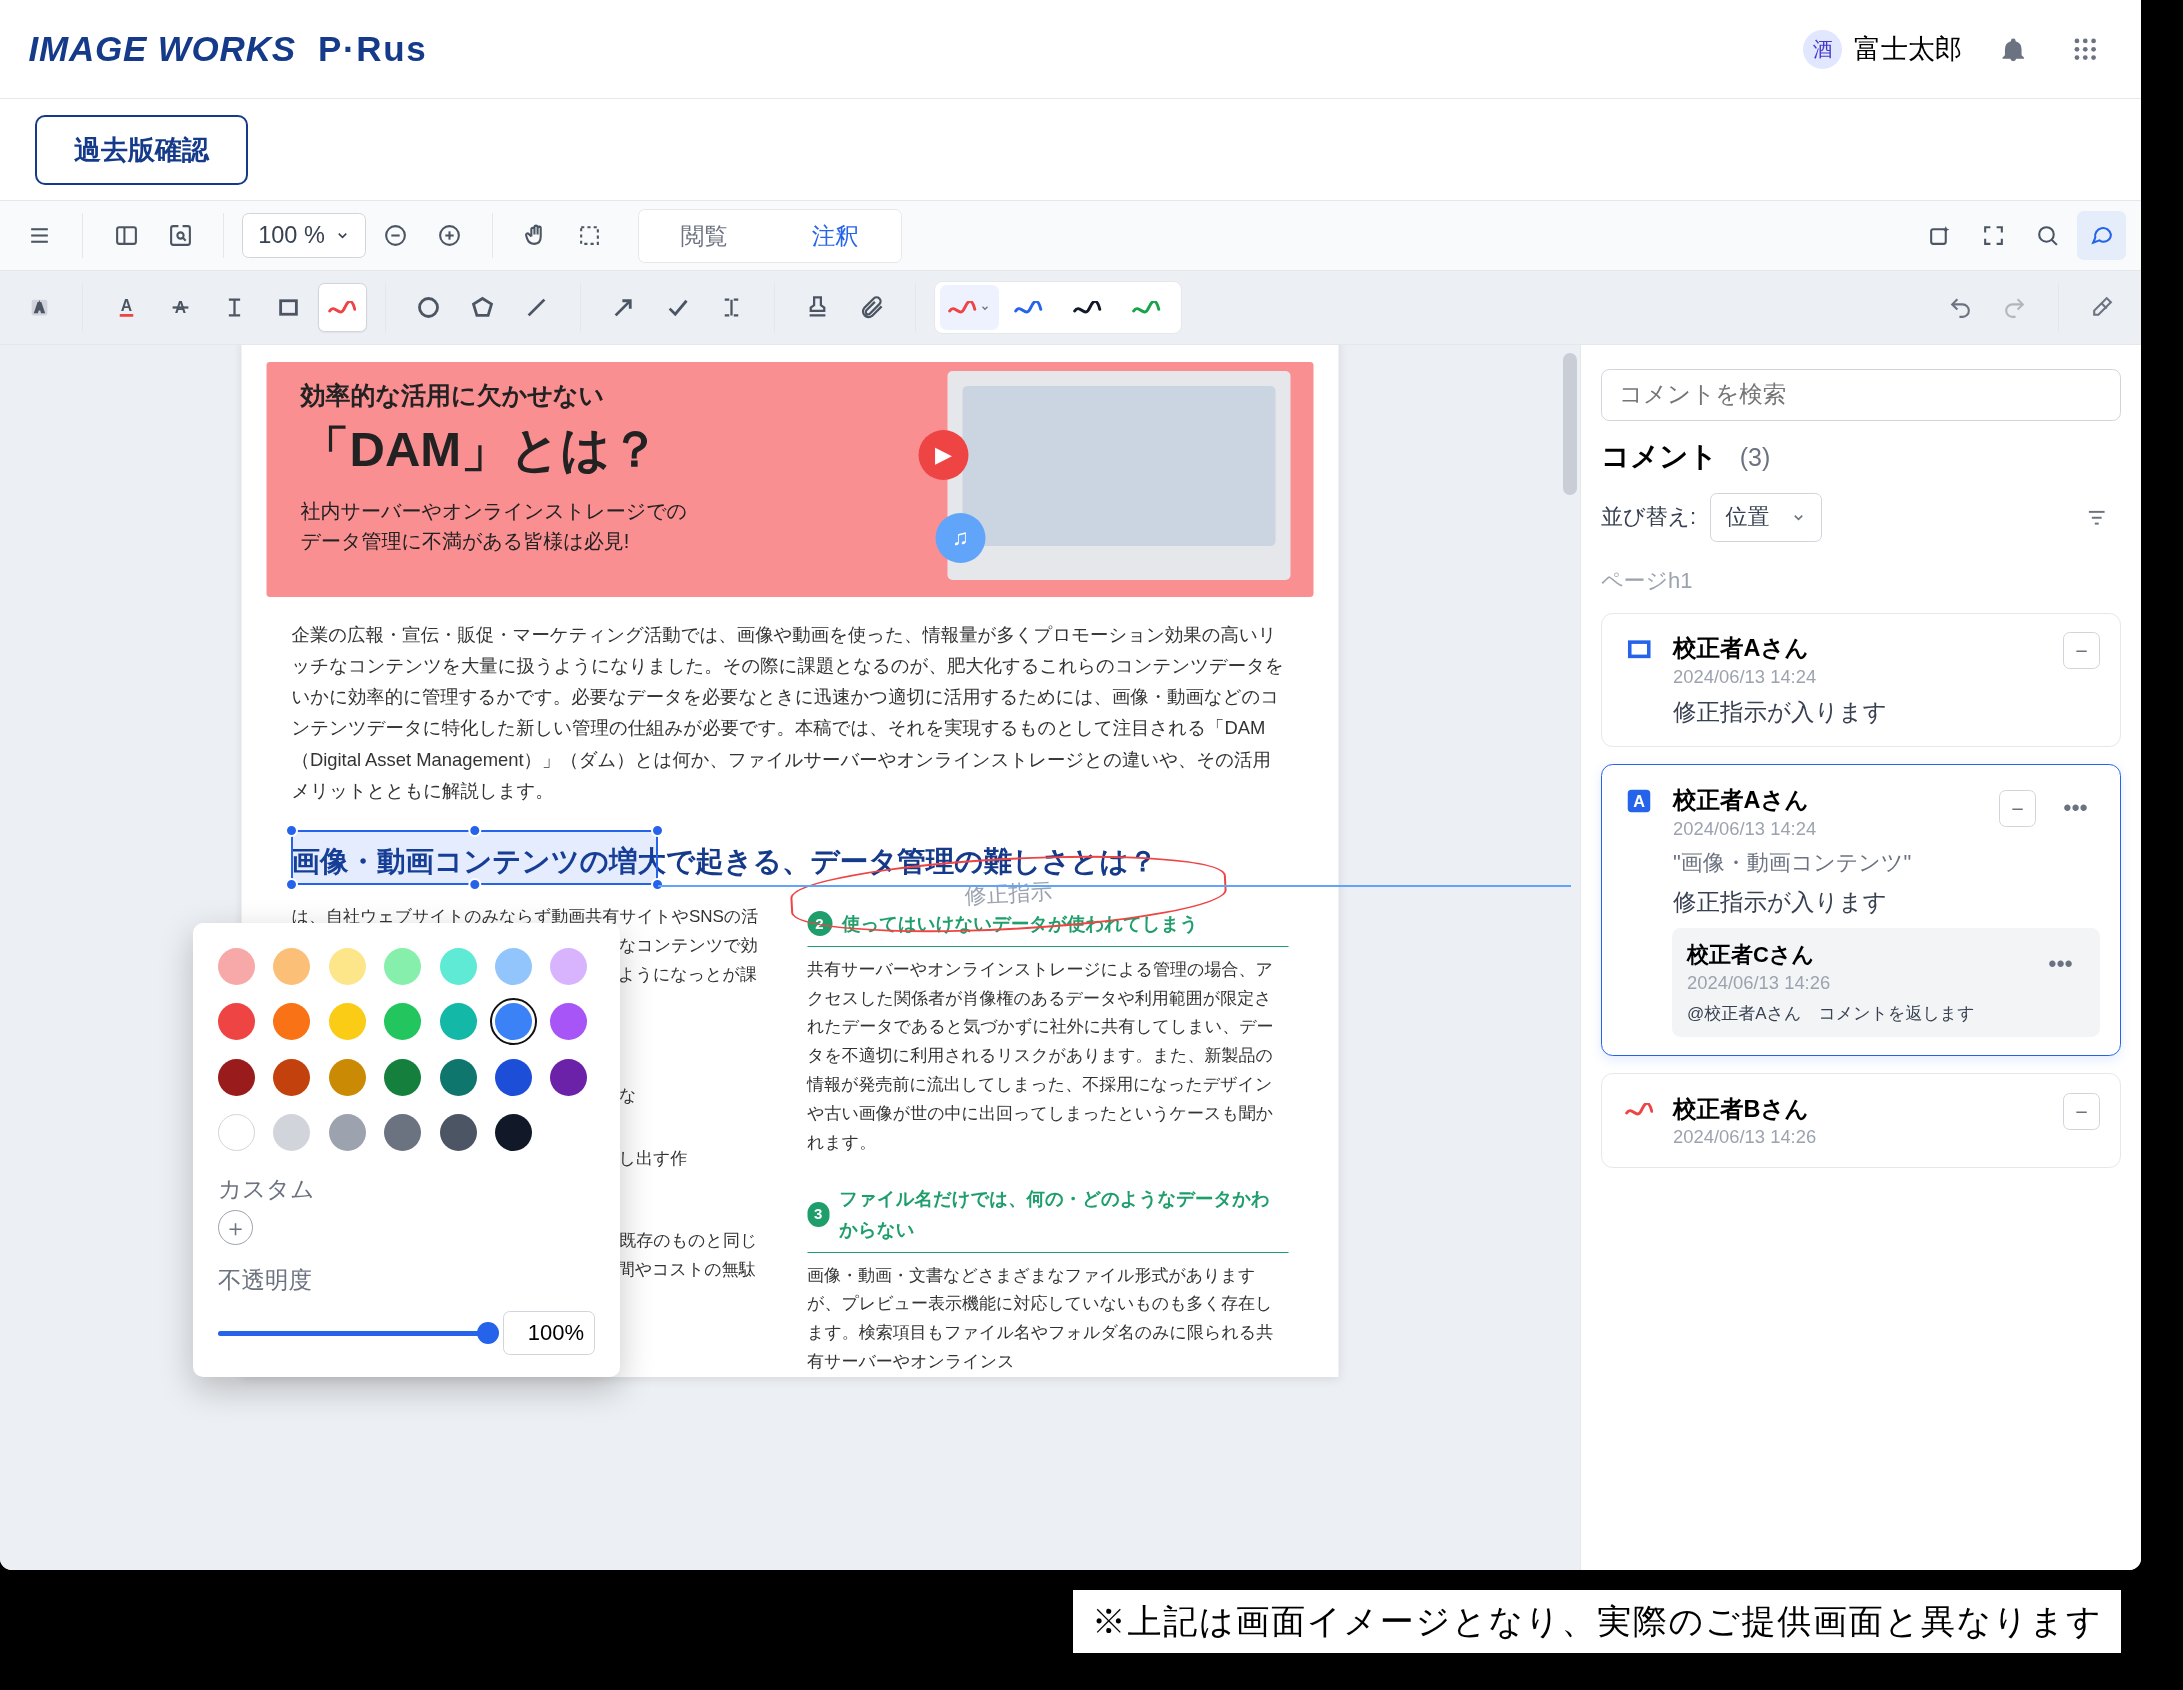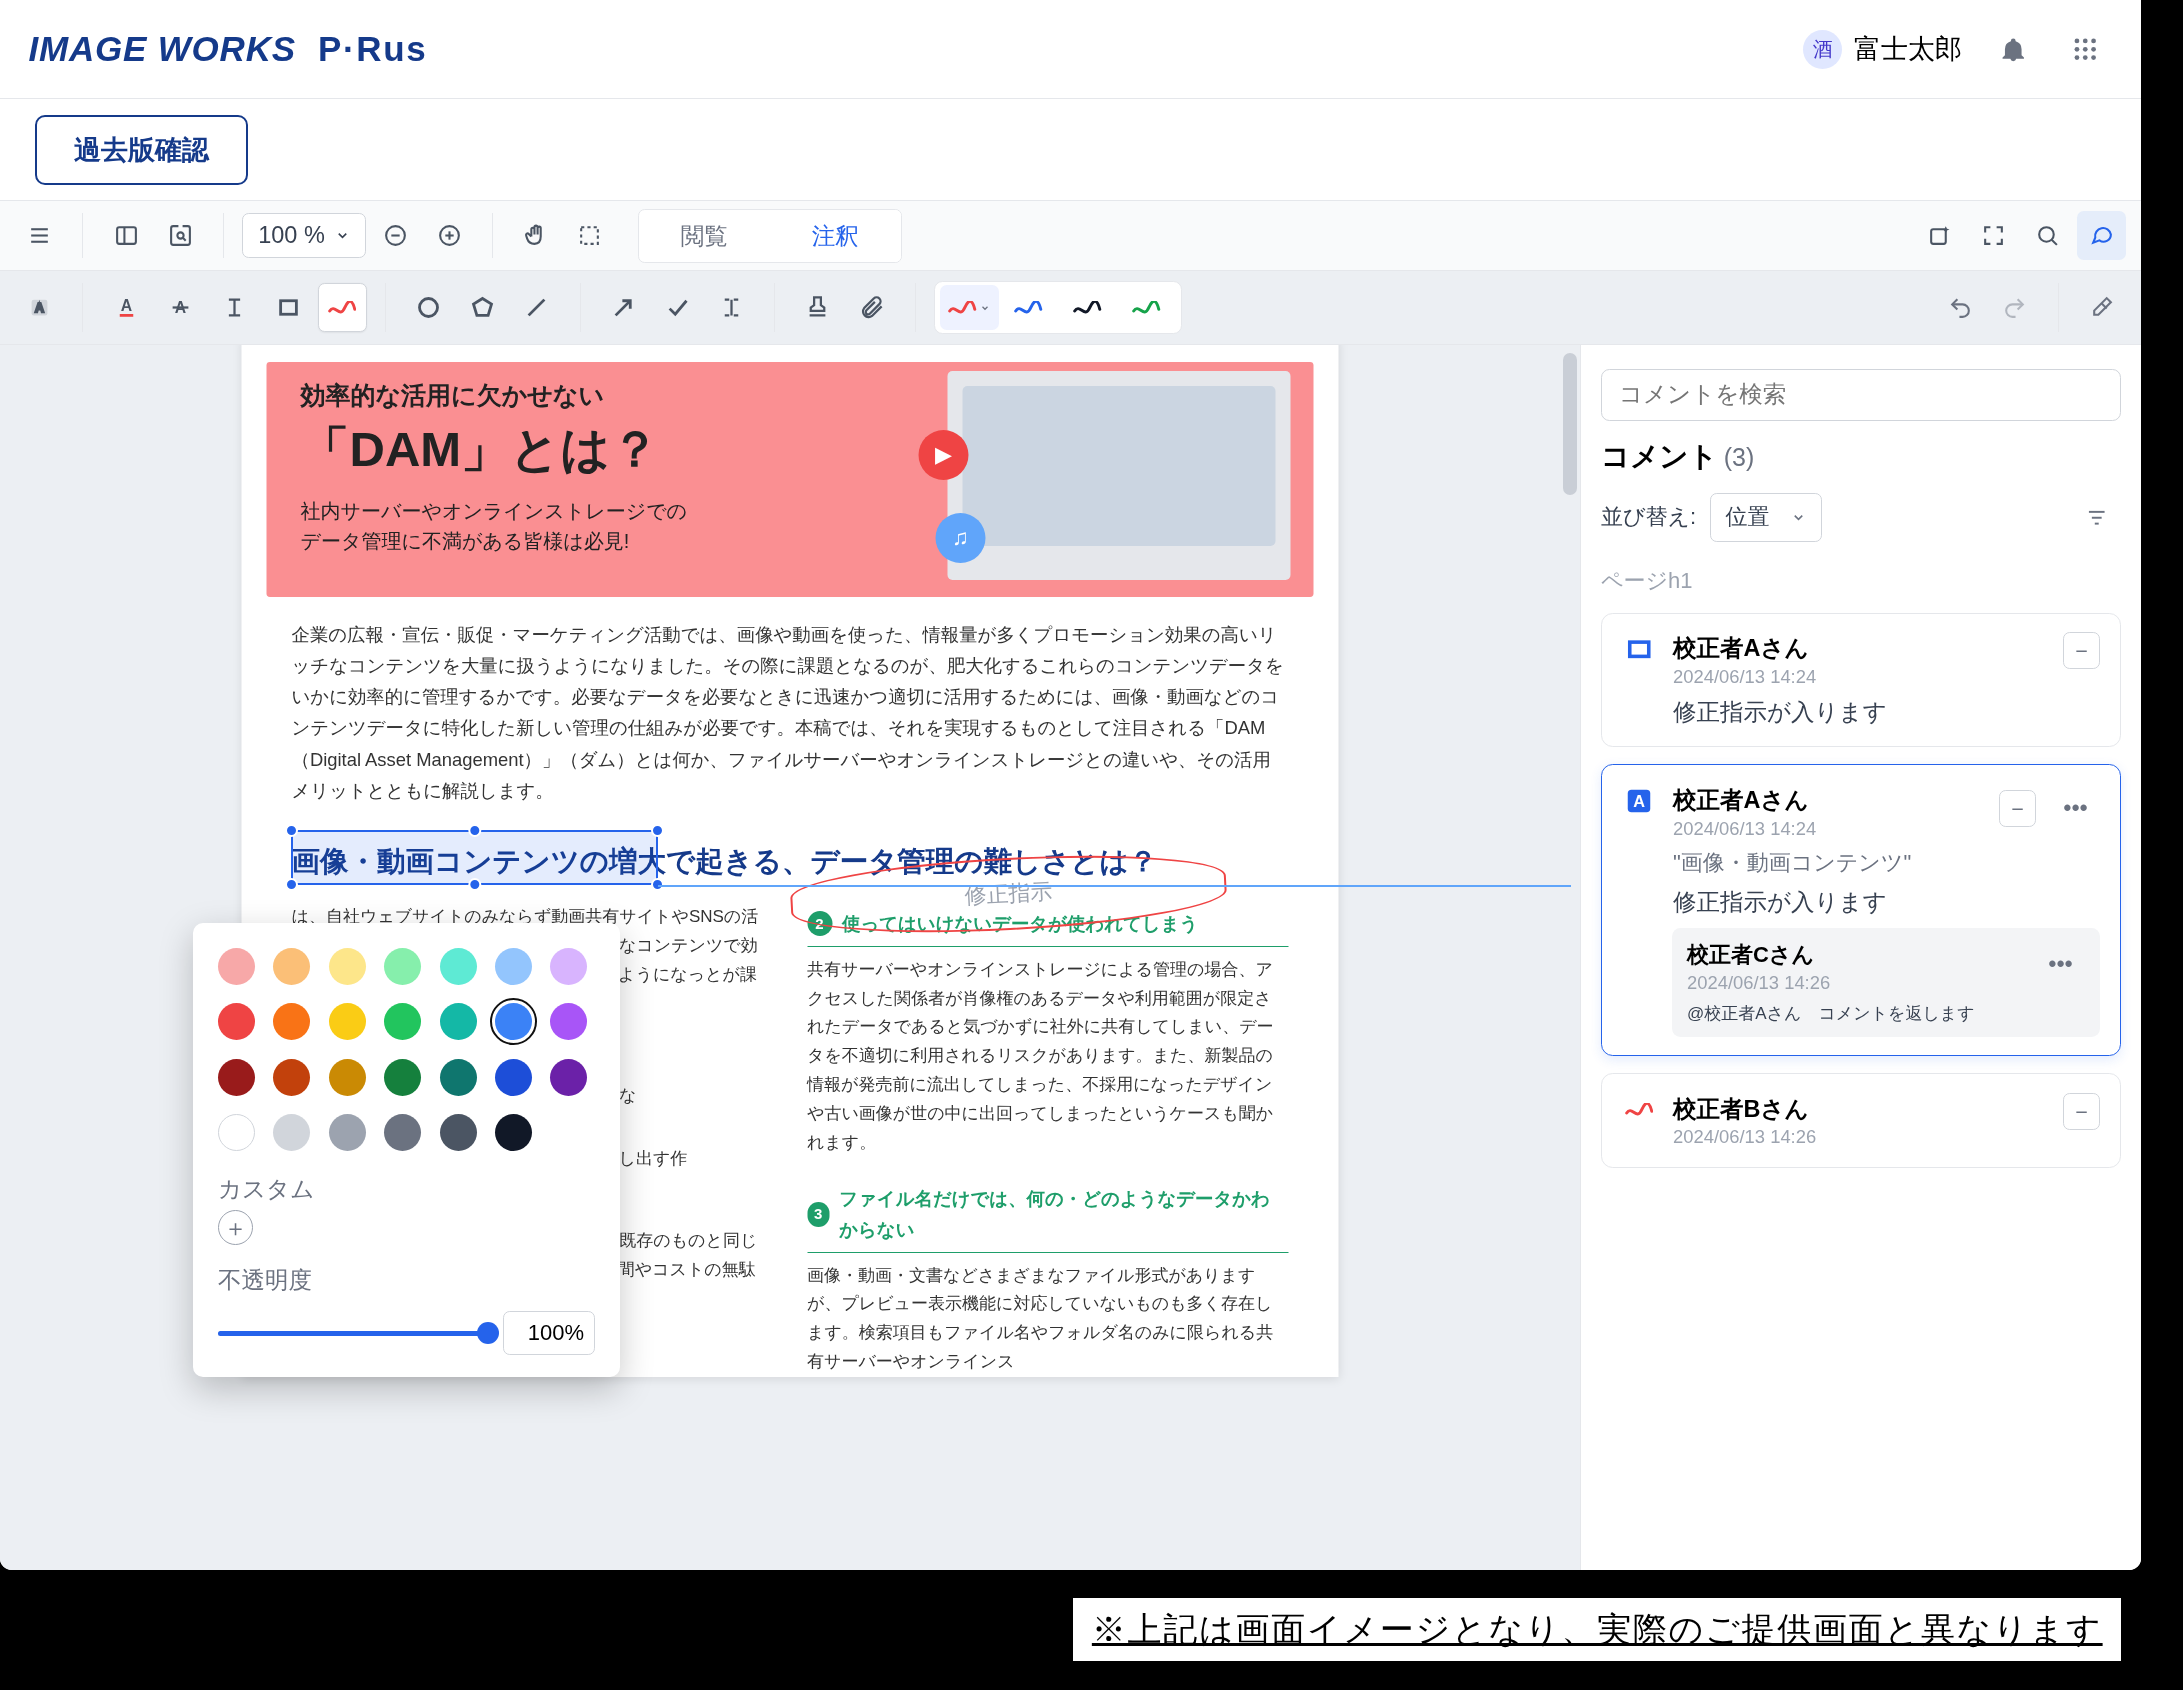--- a/index.html
+++ b/index.html
@@ -67,42 +67,42 @@
   .slider-row { display: flex; align-items: center; gap: 15px; margin-top: 15px; }
   .slider { flex: 1; height: 5px; background: #d1d5db; border-radius: 837px; position: relative; }
   .slider-fill { position: absolute; left: 0; top: 0; bottom: 0; background: #2563eb; border-radius: 837px; }
   .slider-thumb { position: absolute; top: 50%; width: 22px; height: 22px; border-radius: 837px; background: #2563eb; transform: translate(-50%,-50%); }
   .pct-input { width: 92px; border: 0.8px solid #d1d5db; border-radius: 6.7px; padding: 8.4px 10px; text-align: right; font-size: 22px; }
   .vscroll { position: absolute; right: 0; top: 0; bottom: 0; width: 22px; }
   .vscroll-thumb { position: absolute; right: 3.4px; top: 8.4px; width: 13.4px; height: 142px; background: #c9ced6; border-radius: 8.4px; }
   
   .comments { width: 561px; background: #fff; border-left: 0.8px solid #e5e7eb; display: flex; flex-direction: column; padding: 23.5px 20px 0; gap: 17px; overflow: hidden; }
   .search-box { border: 0.8px solid #d1d5db; border-radius: 8.4px; padding: 11.7px 17px; color: #9ca3af; font-size: 23.5px; }
-  .c-head { display: flex; align-items: baseline; gap: 6px; font-size: 28.5px; font-weight: 700; }
+  .c-head { display: flex; align-items: baseline; gap: 22px; font-size: 28.5px; font-weight: 700; }
   .c-count { color: #6b7280; font-weight: 400; font-size: 25px; }
   .sort-row { display: flex; align-items: center; justify-content: space-between; gap: 15px; font-size: 22px; color: #374151; }
   .sort-sel { border: 0.8px solid #d1d5db; border-radius: 6.7px; padding: 8.4px 15px; display: flex; align-items: center; gap: 21px; cursor: pointer; }
   .page-lab { color: #9ca3af; font-size: 22px; margin-top: 6.7px; }
   .card { border: 0.8px solid #e5e7eb; border-radius: 11.7px; padding: 18.4px 20px; display: flex; flex-direction: column; gap: 10px; }
   .card.active { border: 1.7px solid #2563eb; box-shadow: 0 3.4px 11.7px rgba(37,99,235,.12); }
   .card-top { display: flex; align-items: flex-start; gap: 17px; }
   .ic-rect { width: 34px; height: 34px; display: flex; align-items: center; justify-content: center; color: #2563eb; }
   .c-body { flex: 1; }
   .c-auth { font-weight: 700; font-size: 23.5px; }
   .c-time { color: #9ca3af; font-size: 18.4px; margin-top: 1.7px; }
   .c-txt { font-size: 23.5px; color: #374151; margin-top: 8.4px; }
   .c-quote { color: #6b7280; font-size: 22px; margin-top: 8.4px; }
   .c-actions { display: flex; align-items: center; gap: 15px; }
   .sqbtn { width: 37px; height: 37px; border: 0.8px solid #d1d5db; border-radius: 6.7px; display: inline-flex; align-items: center; justify-content: center; color: #6b7280; cursor: pointer; }
   .reply { background: #f3f4f6; border-radius: 8.4px; padding: 11.7px 15px; margin-left: 50px; }
   .reply-in { display: flex; align-items: center; border: 0.8px solid #d1d5db; border-radius: 8.4px; padding: 10px 13.4px; margin-top: 5px; color: #9ca3af; gap: 10px; }
   .reply-in input { border: none; flex: 1; font-size: 22px; outline: none; background: transparent; }
   .send-ic { color: #9ca3af; }
   
-  .caption { position: absolute; right: 62px; bottom: 30px; background: #fff; color: #000; padding: 8.4px 18.4px; font-size: 34px; letter-spacing: 1.7px; text-decoration: underline; }
+  .caption { position: absolute; right: 62px; bottom: 38px; background: #fff; color: #000; padding: 8.4px 18.4px; font-size: 34px; letter-spacing: 1.7px; }
   svg { display: block; }
 </style>
 </head>
 <body>
 
 <div class="app-frame">
 
   <div class="brand-bar">
     <div class="brand-left">
       <span class="brand-logo">IMAGE WORKS</span>

